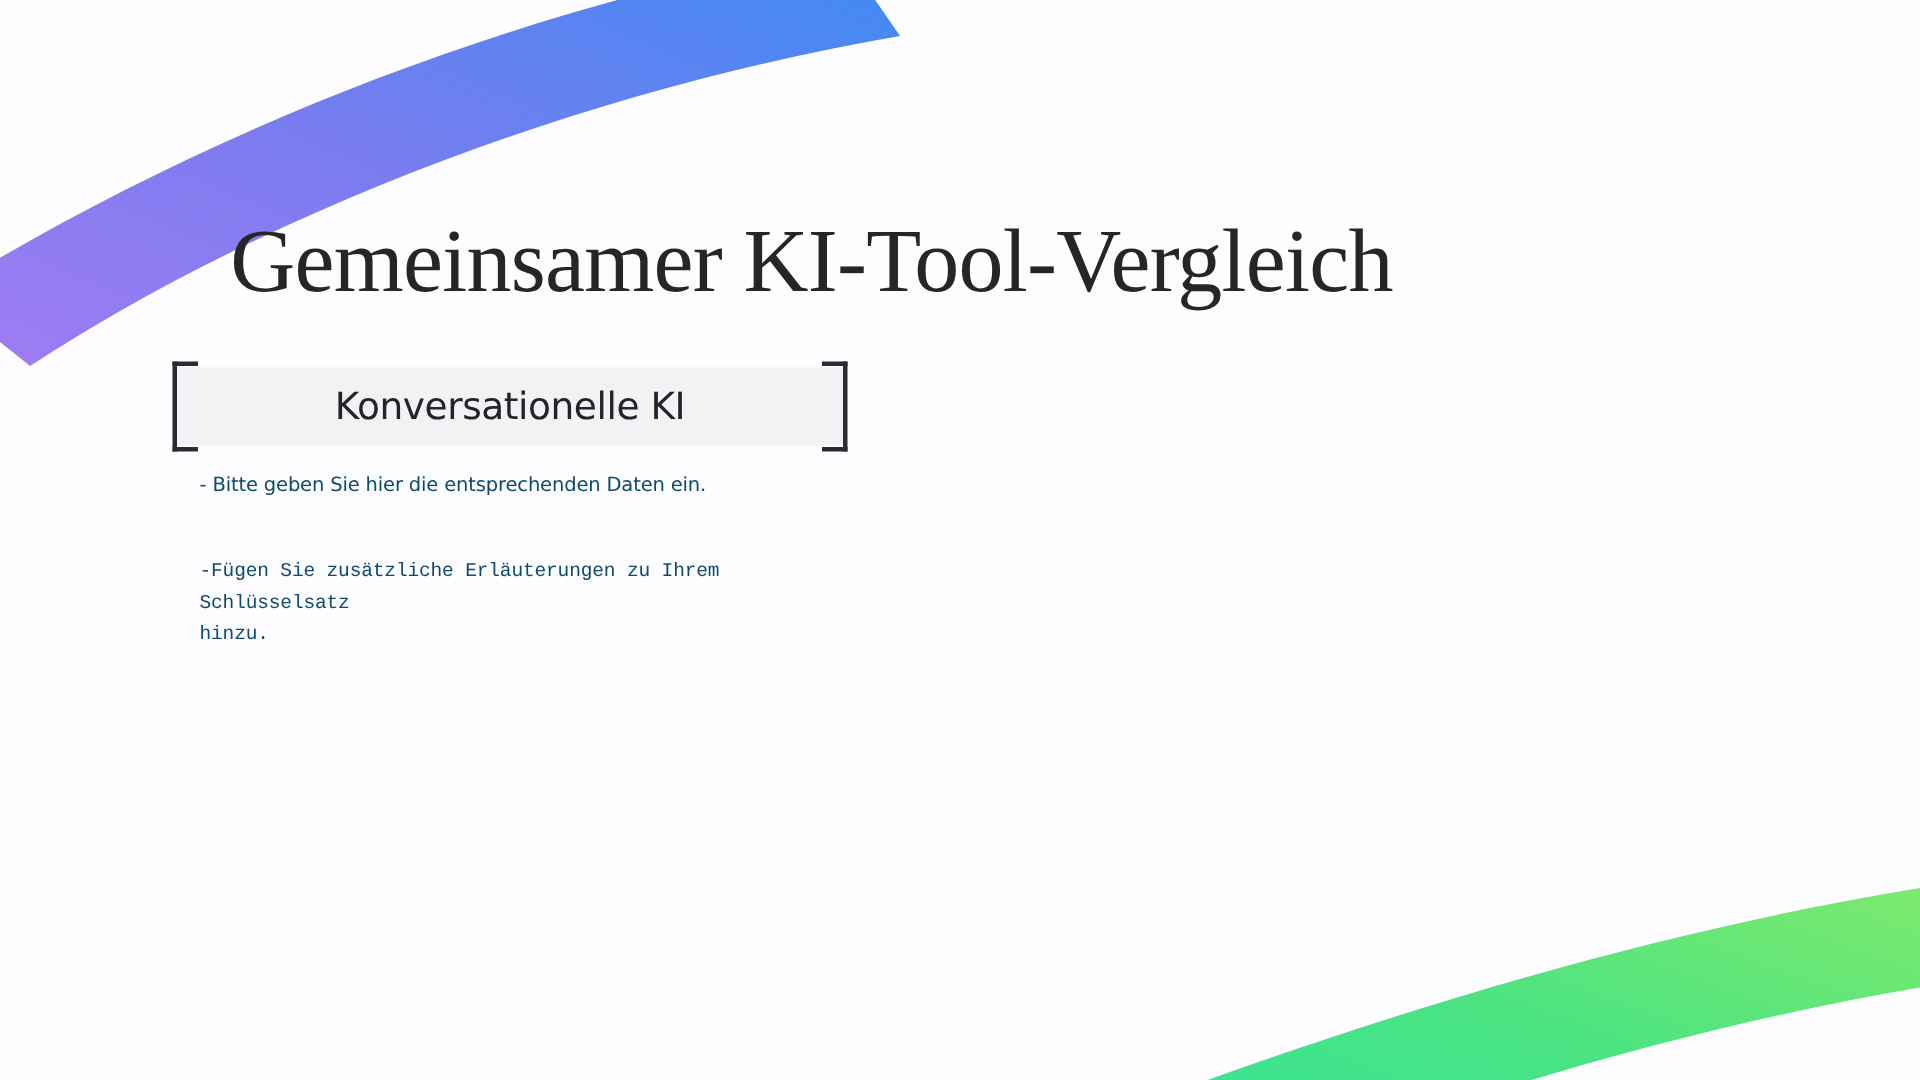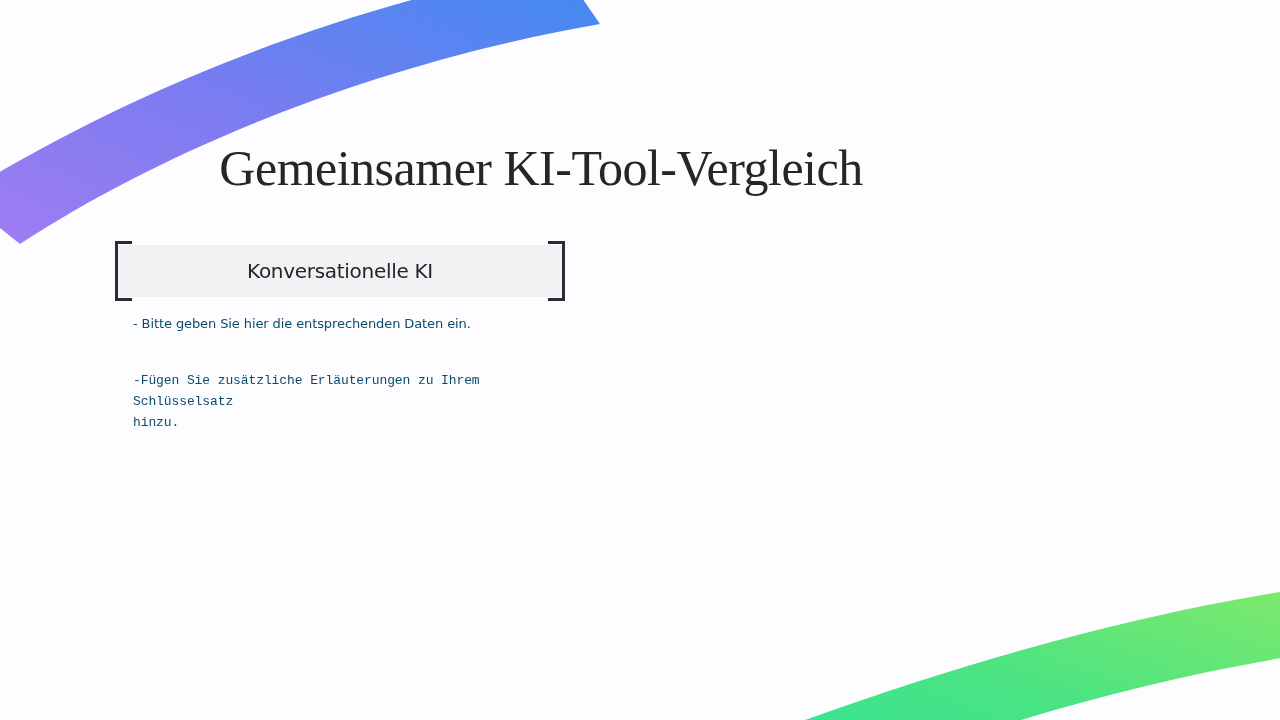--- a/index.html
+++ b/index.html
@@ -31,21 +31,21 @@
   }
 
   
   #slide-title {
     position: absolute;
     left: 0;
     top: 92px;
     width: 1082px;
     text-align: center;
     font-family: "Liberation Serif", "DejaVu Serif", serif;
-    font-size: 50px;
+    font-size: 60px;
     font-weight: 400;
     letter-spacing: -0.5px;
     color: #262626;
     line-height: 84px;
     white-space: nowrap;
   }
 
   
   .grid {
     position: absolute;
@@ -88,21 +88,21 @@
     left: -3px;
     border-left: 3px solid #2b2b33;
   }
   .header-box .bracket.right {
     right: -3px;
     border-right: 3px solid #2b2b33;
   }
 
   .header-label {
     font-family: "DejaVu Sans", "Liberation Sans", sans-serif;
-    font-size: 20px;
+    font-size: 25px;
     font-weight: 400;
     color: #232329;
     letter-spacing: -0.3px;
     line-height: 30px;
     text-align: center;
     white-space: nowrap;
   }
 
   
   .bullets {

